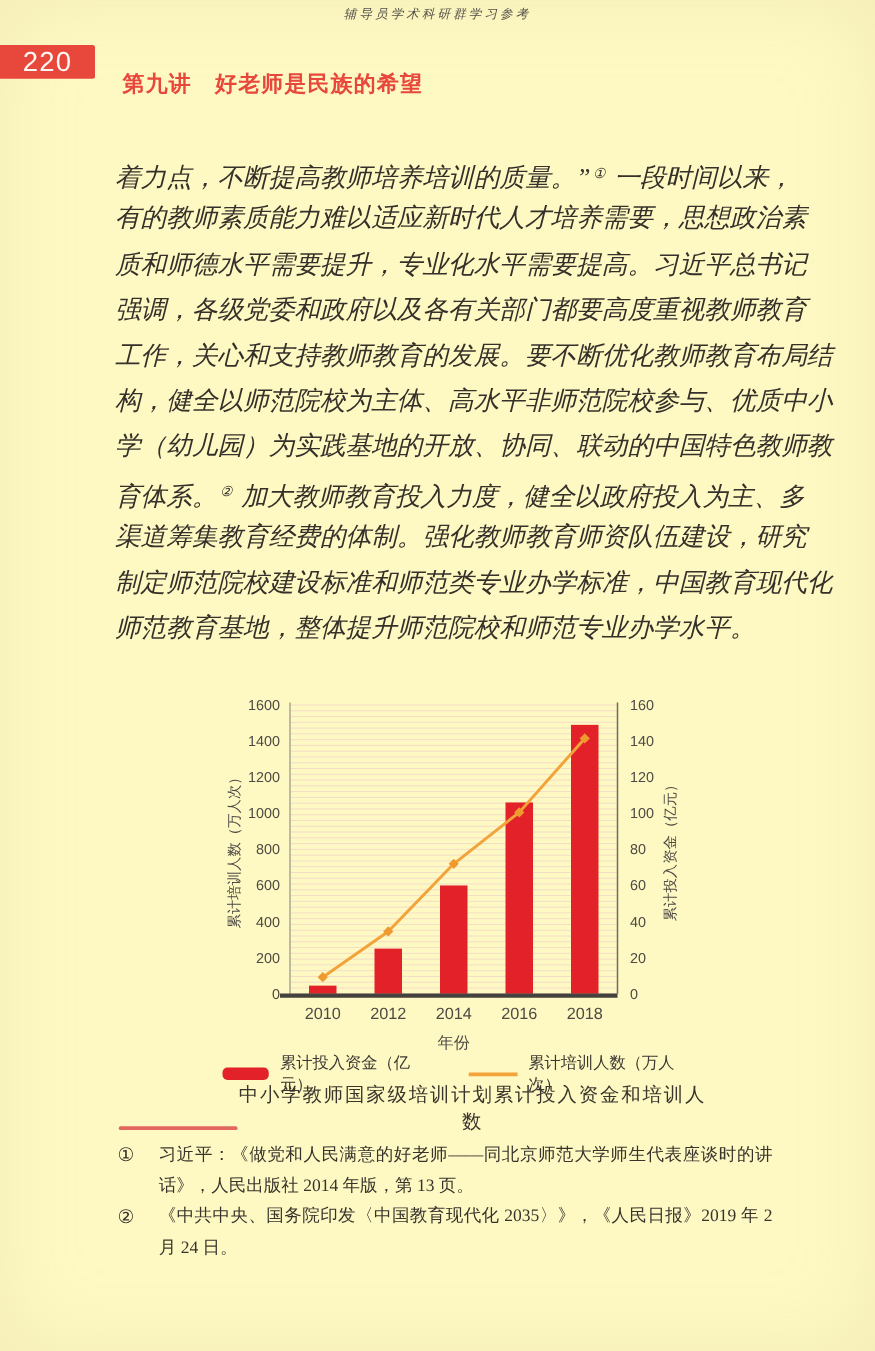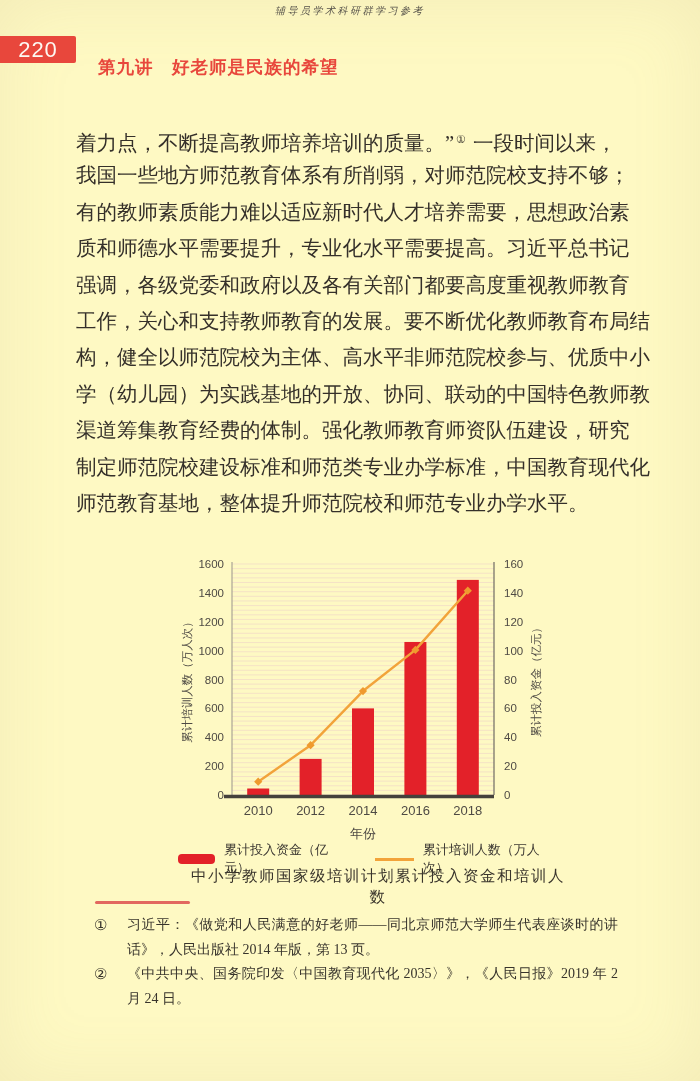--- a/index.html
+++ b/index.html
@@ -20,22 +20,22 @@
     display:flex;align-items:center;justify-content:center;
     font-family:"Liberation Sans",sans-serif;font-size:22px;letter-spacing:1px;
     border-radius:0 2px 2px 0;
   }
   .chapter-title{
     position:absolute;left:98px;top:40px;
     font-family:"Liberation Sans",sans-serif;font-weight:700;
     font-size:17.5px;color:#e8473c;letter-spacing:1px;margin-top:15px;
   }
   .body-paragraph{
-    position:absolute;left:76px;top:121px;width:519px;
-    color:#35302a;font-size:20.5px;
+    position:absolute;left:92px;top:121px;width:519px;
+    color:#35302a;font-size:20.5px;font-style:italic;
   }
   .bodyline{
     height:36.4px;line-height:36.4px;white-space:nowrap;
     text-align:justify;text-align-last:justify;
   }
   .bodyline.last{text-align-last:left;}
   sup.fnref{font-size:11px;vertical-align:7px;margin:0 2px;}
   .chart-wrap{position:absolute;left:178px;top:556px;width:384px;}
   .chart-legend{
     position:absolute;left:178px;top:841px;width:384px;
@@ -68,27 +68,27 @@
   <div class="header-note">辅导员学术科研群学习参考</div>
 
   <div class="page-badge">
     <span>220</span>
   </div>
 
   <div class="chapter-title">第九讲　好老师是民族的希望</div>
 
   <div class="body-paragraph">
       <div class="bodyline">着力点，不断提高教师培养培训的质量。”<sup class="fnref">①</sup> 一段时间以来，</div>
-      <div class="bodyline">我国一些地方师范教育体系有所削弱，对师范院校支持不够；</div>
       <div class="bodyline">有的教师素质能力难以适应新时代人才培养需要，思想政治素</div>
       <div class="bodyline">质和师德水平需要提升，专业化水平需要提高。习近平总书记</div>
       <div class="bodyline">强调，各级党委和政府以及各有关部门都要高度重视教师教育</div>
       <div class="bodyline">工作，关心和支持教师教育的发展。要不断优化教师教育布局结</div>
       <div class="bodyline">构，健全以师范院校为主体、高水平非师范院校参与、优质中小</div>
       <div class="bodyline">学（幼儿园）为实践基地的开放、协同、联动的中国特色教师教</div>
+      <div class="bodyline">育体系。<sup class="fnref">②</sup> 加大教师教育投入力度，健全以政府投入为主、多</div>
       <div class="bodyline">渠道筹集教育经费的体制。强化教师教育师资队伍建设，研究</div>
       <div class="bodyline">制定师范院校建设标准和师范类专业办学标准，中国教育现代化</div>
       <div class="bodyline last">师范教育基地，整体提升师范院校和师范专业办学水平。</div>
     </div>
 
   <div class="chart-wrap">
     <svg width="384" height="285" viewBox="0 0 384 285">
         <line x1="54" y1="239" x2="316" y2="239" stroke="#f1d8c7" stroke-width="0.7"></line>
         <line x1="54" y1="234.38" x2="316" y2="234.38" stroke="#f1d8c7" stroke-width="0.7"></line>
         <line x1="54" y1="229.76" x2="316" y2="229.76" stroke="#f1d8c7" stroke-width="0.7"></line>

